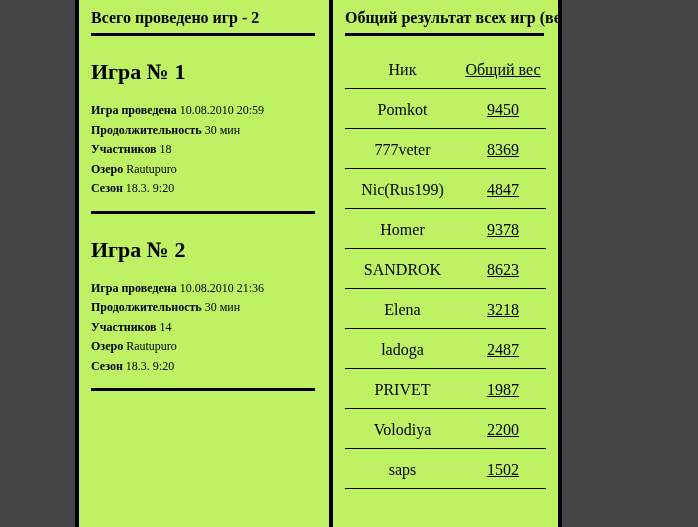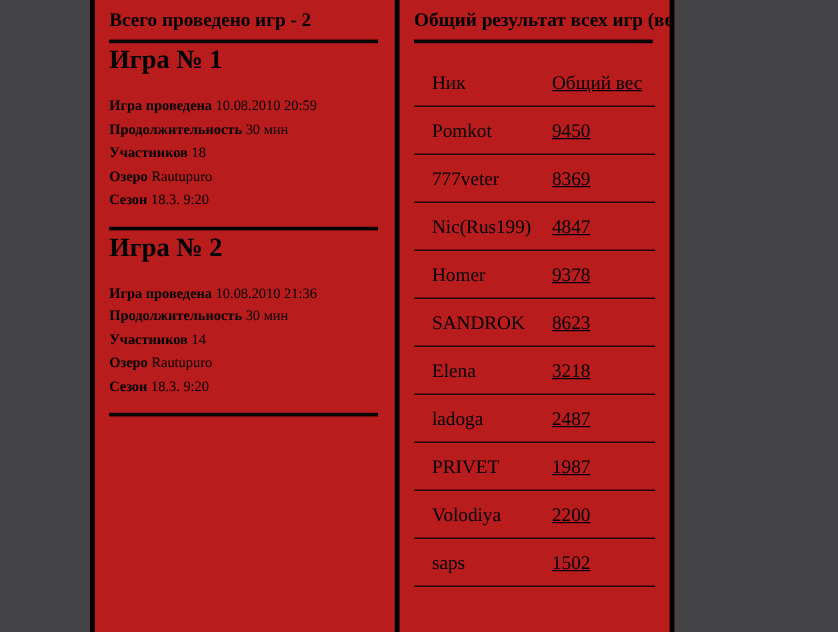--- a/index.html
+++ b/index.html
@@ -12,21 +12,21 @@
     color: #000;
   }
   .page {
     display: flex;
     width: 698px;
     height: 527px;
   }
   .spacer-left  { width: 75px; flex: 0 0 auto; }
   .spacer-right { flex: 1 1 auto; }
   .panel {
-    background: #b91c1c;
+    background: #bef264;
     box-sizing: border-box;
     padding: 8px 12px 0 12px;
     overflow: hidden;
     flex: 0 0 auto;
   }
   .panel-left {
     width: 254px;              
     border-left: 4px solid #000;
   }
   .panel-right {
@@ -44,39 +44,40 @@
     border: none;
     border-top: 3px solid #000;
     height: 0;
     margin: 6px 2px 0 0;
   }
   hr.rule.section-rule { margin-top: 12px; }
   h2.game-heading {
     font-size: 22px;
     line-height: 26px;
     font-weight: bold;
-    margin: 1px 0 0 0;
+    margin: 23px 0 0 0;
     white-space: nowrap;
   }
   .details {
     margin: 16px 0 0 0;
     font-size: 12px;
   }
   .field {
     display: block;
     line-height: 19.5px;
     white-space: nowrap;
   }
   .field b { font-weight: bold; }
   table.results {
     border-collapse: collapse;
     table-layout: fixed;
     width: 201px;
     margin-top: 12px;
     font-size: 16px;
+    text-align: center;
   }
   table.results td {
     height: 40px;
     border-bottom: 1px solid #000;
     vertical-align: middle;
     padding: 4px 0 0 15px;
     box-sizing: border-box;
     white-space: nowrap;
     overflow: hidden;
   }

